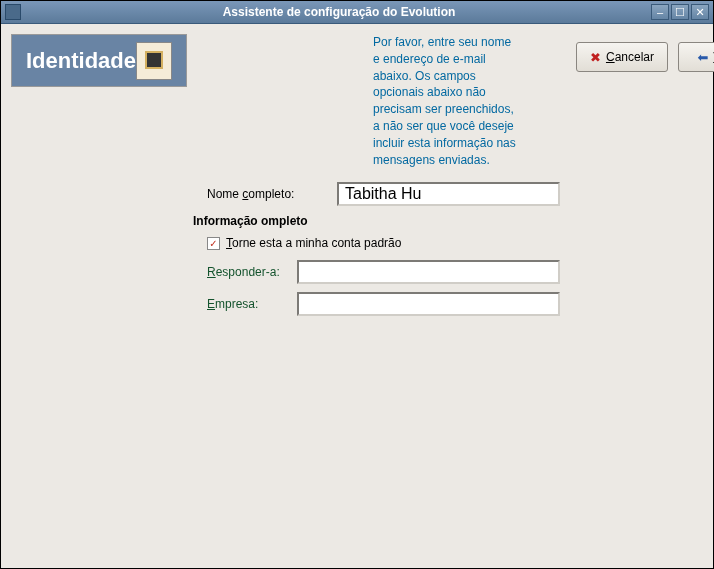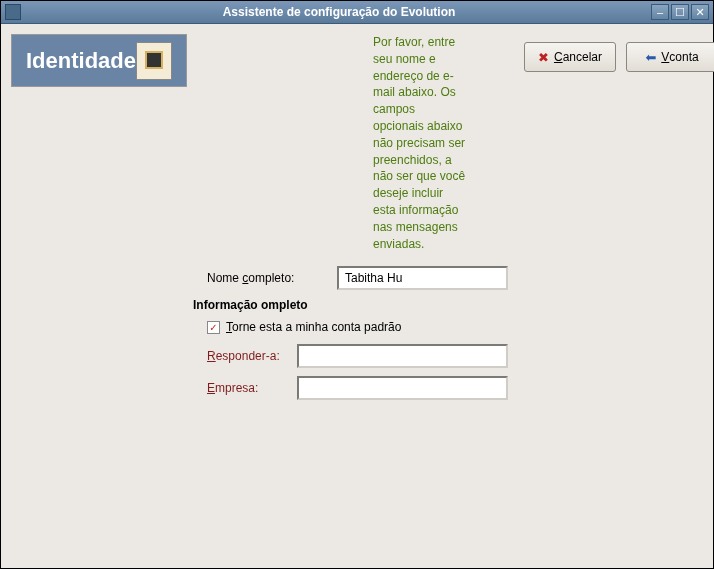--- a/index.html
+++ b/index.html
@@ -94,50 +94,50 @@
     }
     .body-area {
       flex: 1;
       padding: 0 6px 0 6px;
     }
     .intro {
       margin-left: 180px;
       margin-right: 40px;
       margin-bottom: 14px;
       line-height: 1.4;
-      color: #4d7c0f;
+      color: #0369a1;
     }
     .section-heading {
       font-weight: bold;
       margin-bottom: 8px;
       color: #000;
     }
     .form-row {
       display: flex;
       align-items: center;
       margin-bottom: 8px;
       padding-left: 14px;
     }
     .form-label {
       width: 130px;
       color: #000;
     }
     .form-label-opt {
       width: 90px;
-      color: #7f1d1d;
+      color: #14532d;
       padding-right: 8px;
     }
     .form-input {
       flex: 1;
       height: 24px;
       border: 2px inset #d0cdc7;
       background: #fff;
       padding: 2px 6px;
       font-family: inherit;
-      font-size: 12px;
+      font-size: 16px;
       color: #000;
     }
     .checkbox-row {
       display: flex;
       align-items: center;
       gap: 6px;
       padding-left: 14px;
       margin-bottom: 10px;
     }
     .checkbox {

